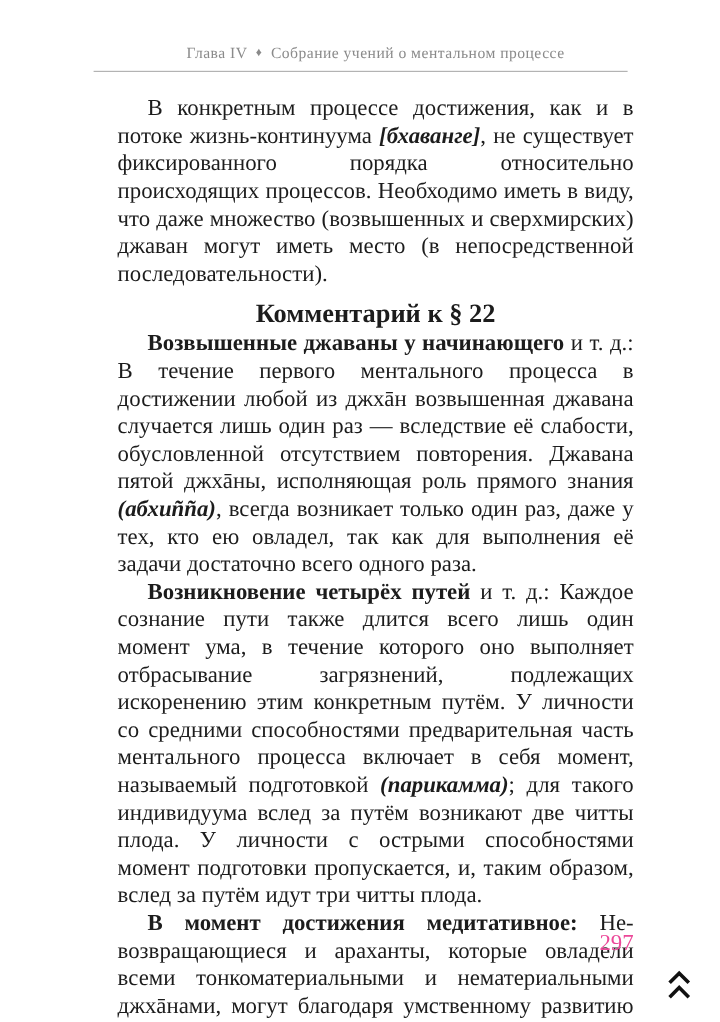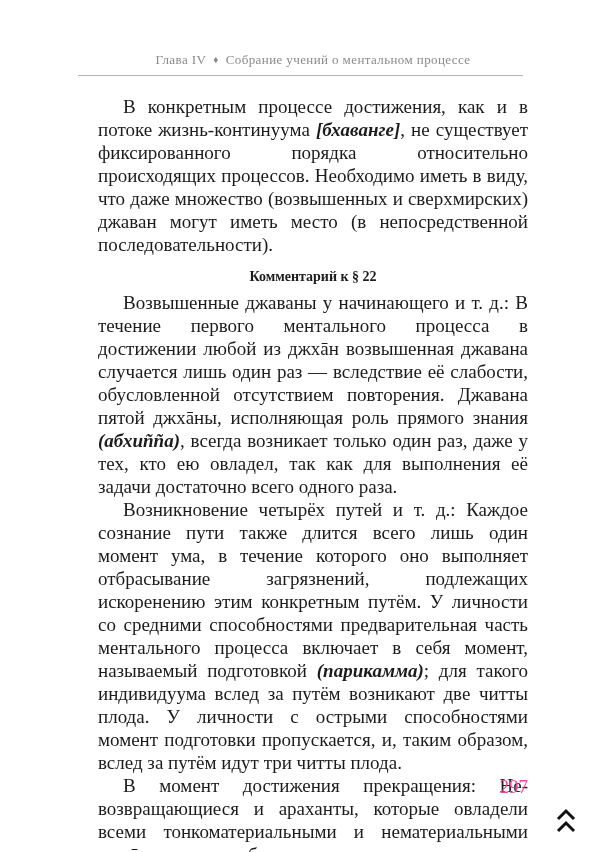--- a/index.html
+++ b/index.html
@@ -11,21 +11,21 @@
     font-family: "Liberation Serif", "DejaVu Serif", serif;
     color: #1c1c1c;
   }
   .page {
     position: absolute;
     left: 98px;
     width: 430px;
     top: 0;
   }
   .running-head {
-    margin-top: 52px;
+    margin-top: 36px;
     text-align: center;
     font-size: 13px;
     letter-spacing: 0.4px;
     color: #8a8a8a;
     white-space: nowrap;
   }
   .running-head .diamond {
     font-size: 10px;
     padding: 0 7px;
     position: relative;
@@ -40,25 +40,25 @@
   }
   .body-text {
     margin-top: 19px;
     font-size: 19px;
     line-height: 23px;
     text-align: justify;
     hyphens: auto;
   }
   .para { text-indent: 25px; }
   .it { font-style: italic; font-weight: bold; }
-  .bd { font-weight: normal; }
+  .bd { font-weight: bold; }
   .section-heading {
     text-align: center;
     text-indent: 0;
-    font-size: 14px;
+    font-size: 22px;
     font-weight: bold;
     margin: 9px 0 3px 0;
   }
   .page-number {
     position: absolute;
     left: 98px;
     width: 430px;
     top: 776px;
     text-align: right;
     font-size: 19px;
@@ -89,21 +89,21 @@
   <main class="body-text">
 
     <p class="para"><span>В конкретным процессе достижения, как и в потоке жизнь-континуума </span><span class="it">[бхаванге]</span><span>, не существует фиксированного порядка относительно происходящих процессов. Необходимо иметь в виду, что даже множество (возвышенных и сверхмирских) джаван могут иметь место (в непосредственной последовательности).</span></p>
 
     <h2 class="section-heading">Комментарий к § 22</h2>
 
     <p class="para"><span class="bd">Возвышенные джаваны у начинающего</span><span> и т. д.: В течение первого ментального процесса в достижении любой из джхāн возвышенная джавана случается лишь один раз — вследствие её слабости, обусловленной отсутствием повторения. Джавана пятой джхāны, исполняющая роль прямого знания </span><span class="it">(абхиñña)</span><span>, всегда возникает только один раз, даже у тех, кто ею овладел, так как для выполнения её задачи достаточно всего одного раза.</span></p>
 
     <p class="para"><span class="bd">Возникновение четырёх путей</span><span> и т. д.: Каждое сознание пути также длится всего лишь один момент ума, в течение которого оно выполняет отбрасывание загрязнений, подлежащих искоренению этим конкретным путём. У личности со средними способностями предварительная часть ментального процесса включает в себя момент, называемый подготовкой </span><span class="it">(парикамма)</span><span>; для такого индивидуума вслед за путём возникают две читты плода. У личности с острыми способностями момент подготовки пропускается, и, таким образом, вслед за путём идут три читты плода.</span></p>
 
-    <p class="para"><span class="bd">В момент достижения прекращения:</span><span> Не-возвращающиеся и араханты, которые овладели всеми тонкоматериальными и нематериальными джхāнами, могут благодаря умственному развитию входить в медитативное достижение, в котором поток сознания и сопутствующие явления временно останавливаются. В таком состоянии, известном как </span></p>
+    <p class="para"><span class="bd">В момент достижения медитативное:</span><span> Не-возвращающиеся и араханты, которые овладели всеми тонкоматериальными и нематериальными джхāнами, могут благодаря умственному развитию входить в медитативное достижение, в котором поток сознания и сопутствующие явления временно останавливаются. В таком состоянии, известном как </span></p>
 
   </main>
 
 </div>
 
 <div class="page-number">297</div>
 
 <button class="scroll-top" aria-label="scroll to top">
   <svg viewBox="0 0 22 28" fill="none" xmlns="http://www.w3.org/2000/svg">
     <polyline points="3,12 11,4 19,12" stroke="#111111" stroke-width="3" fill="none" stroke-linejoin="miter"></polyline>

